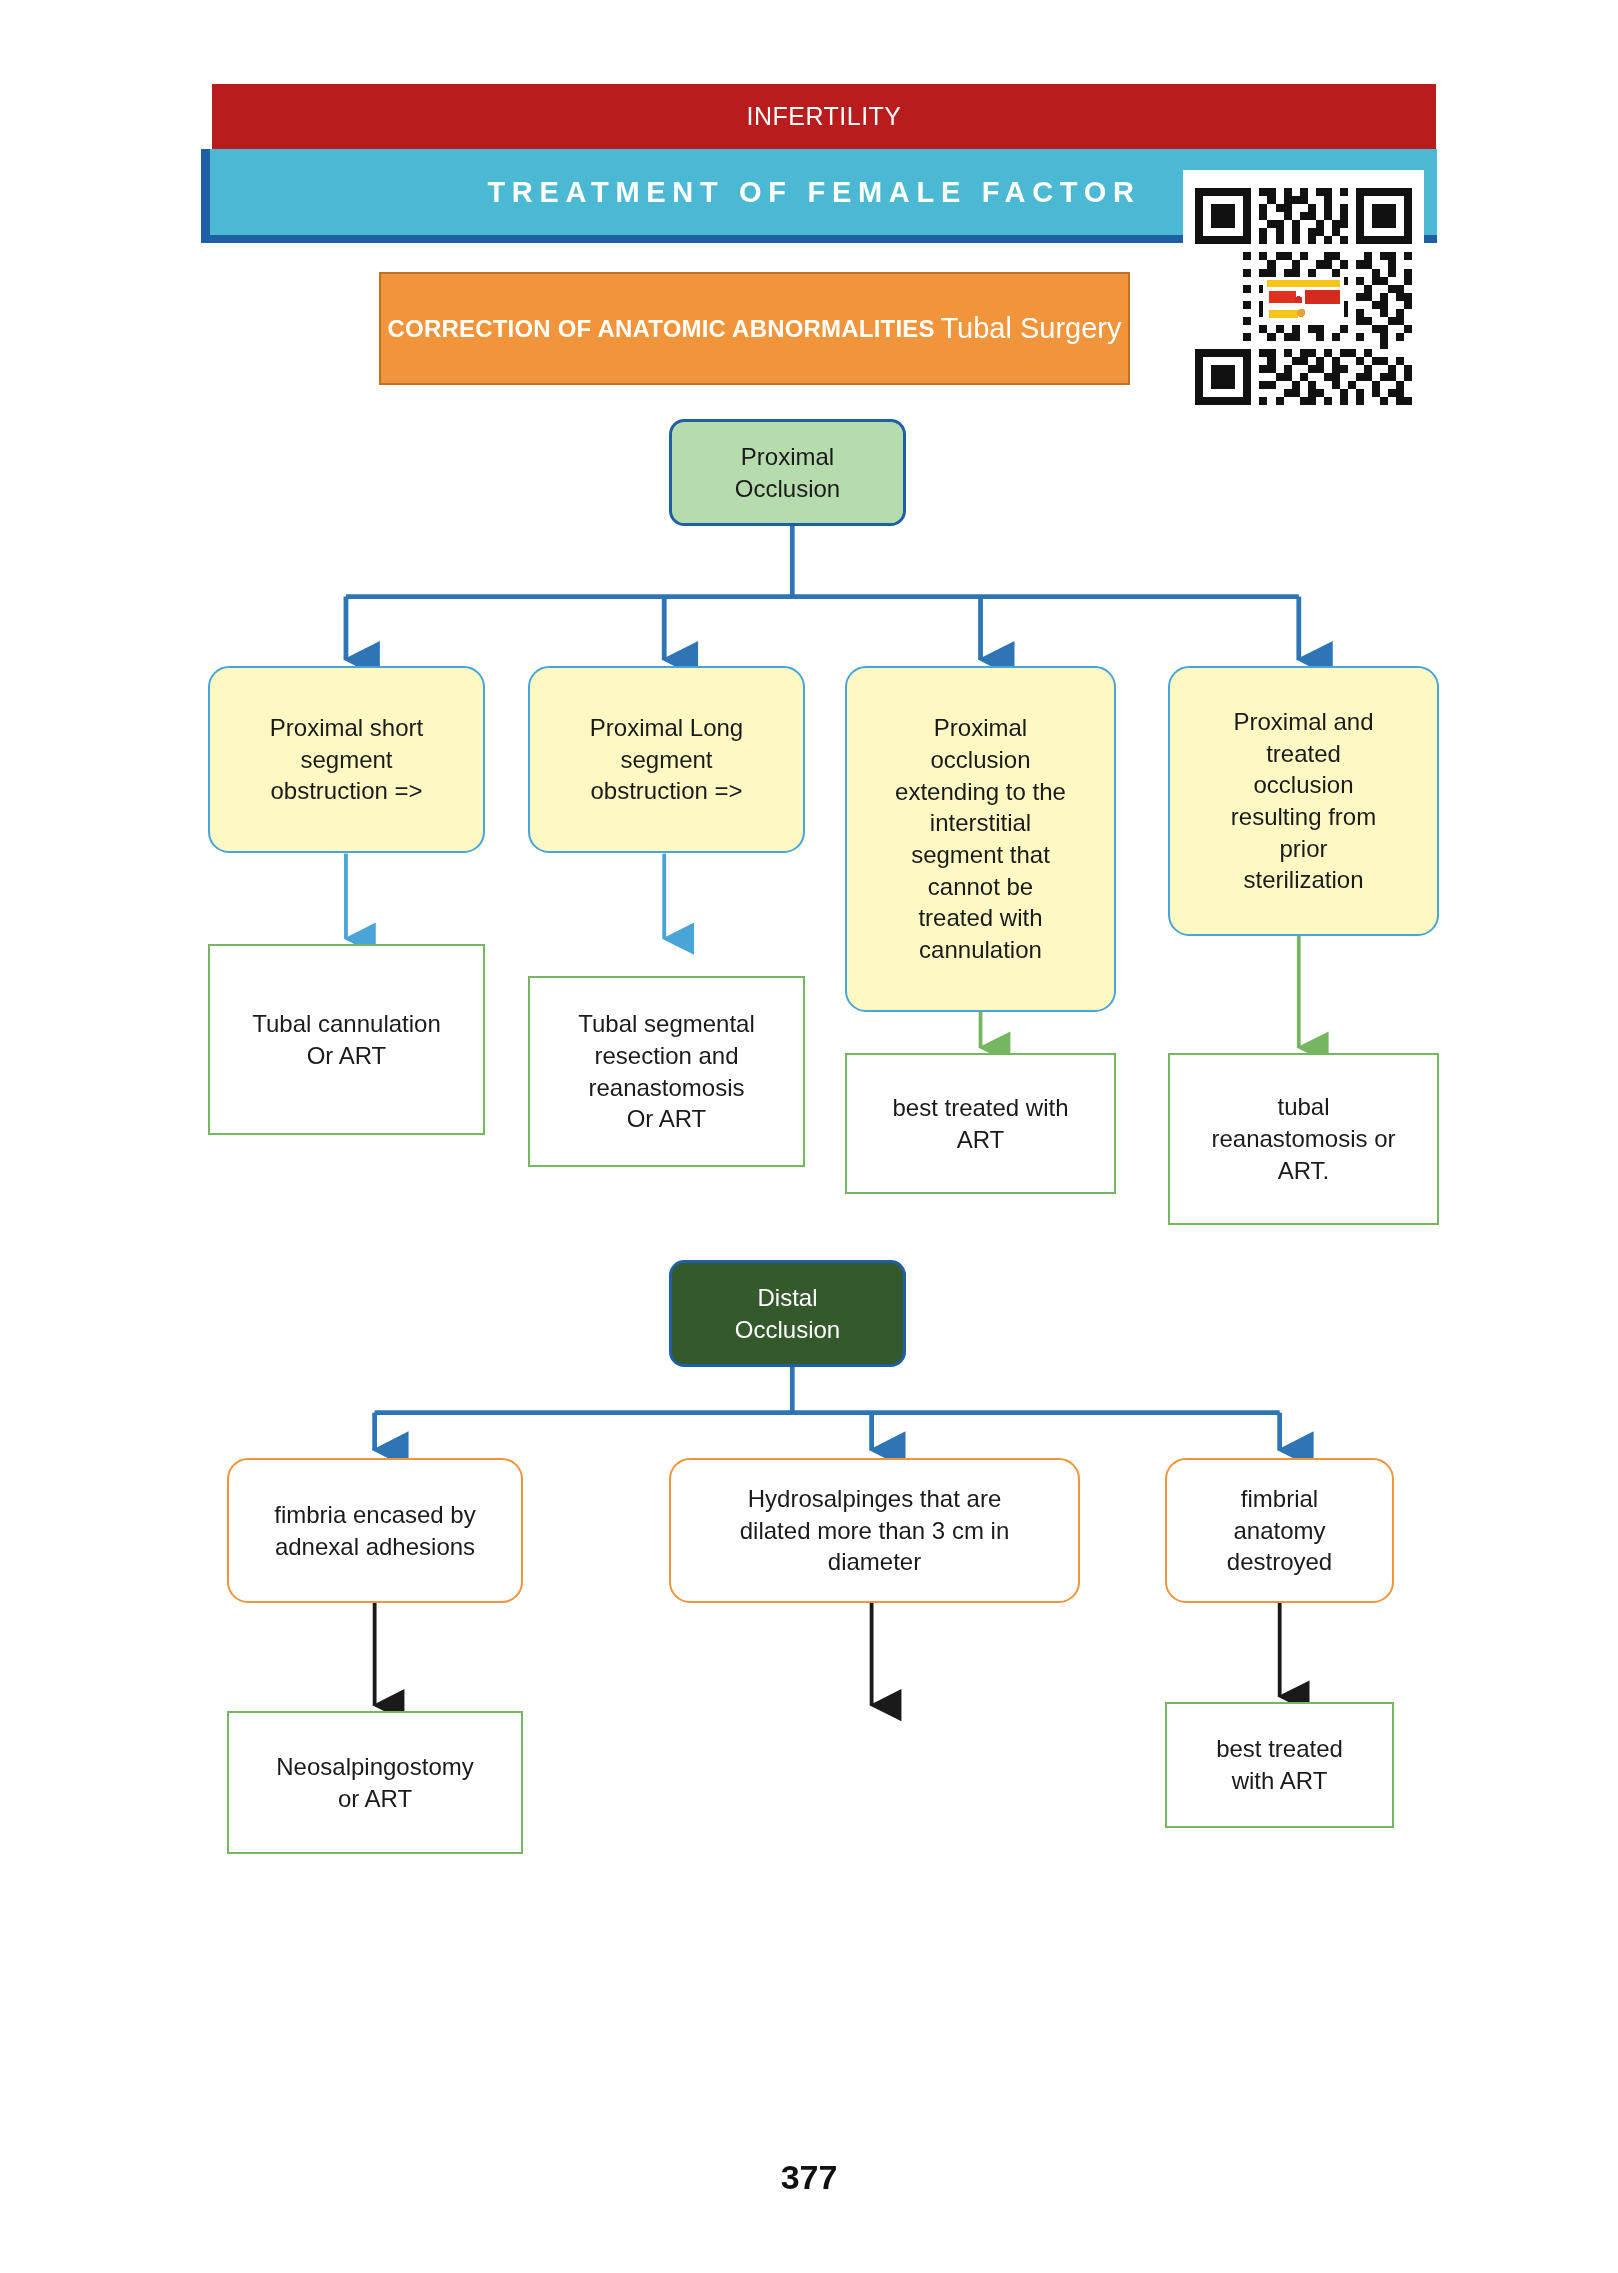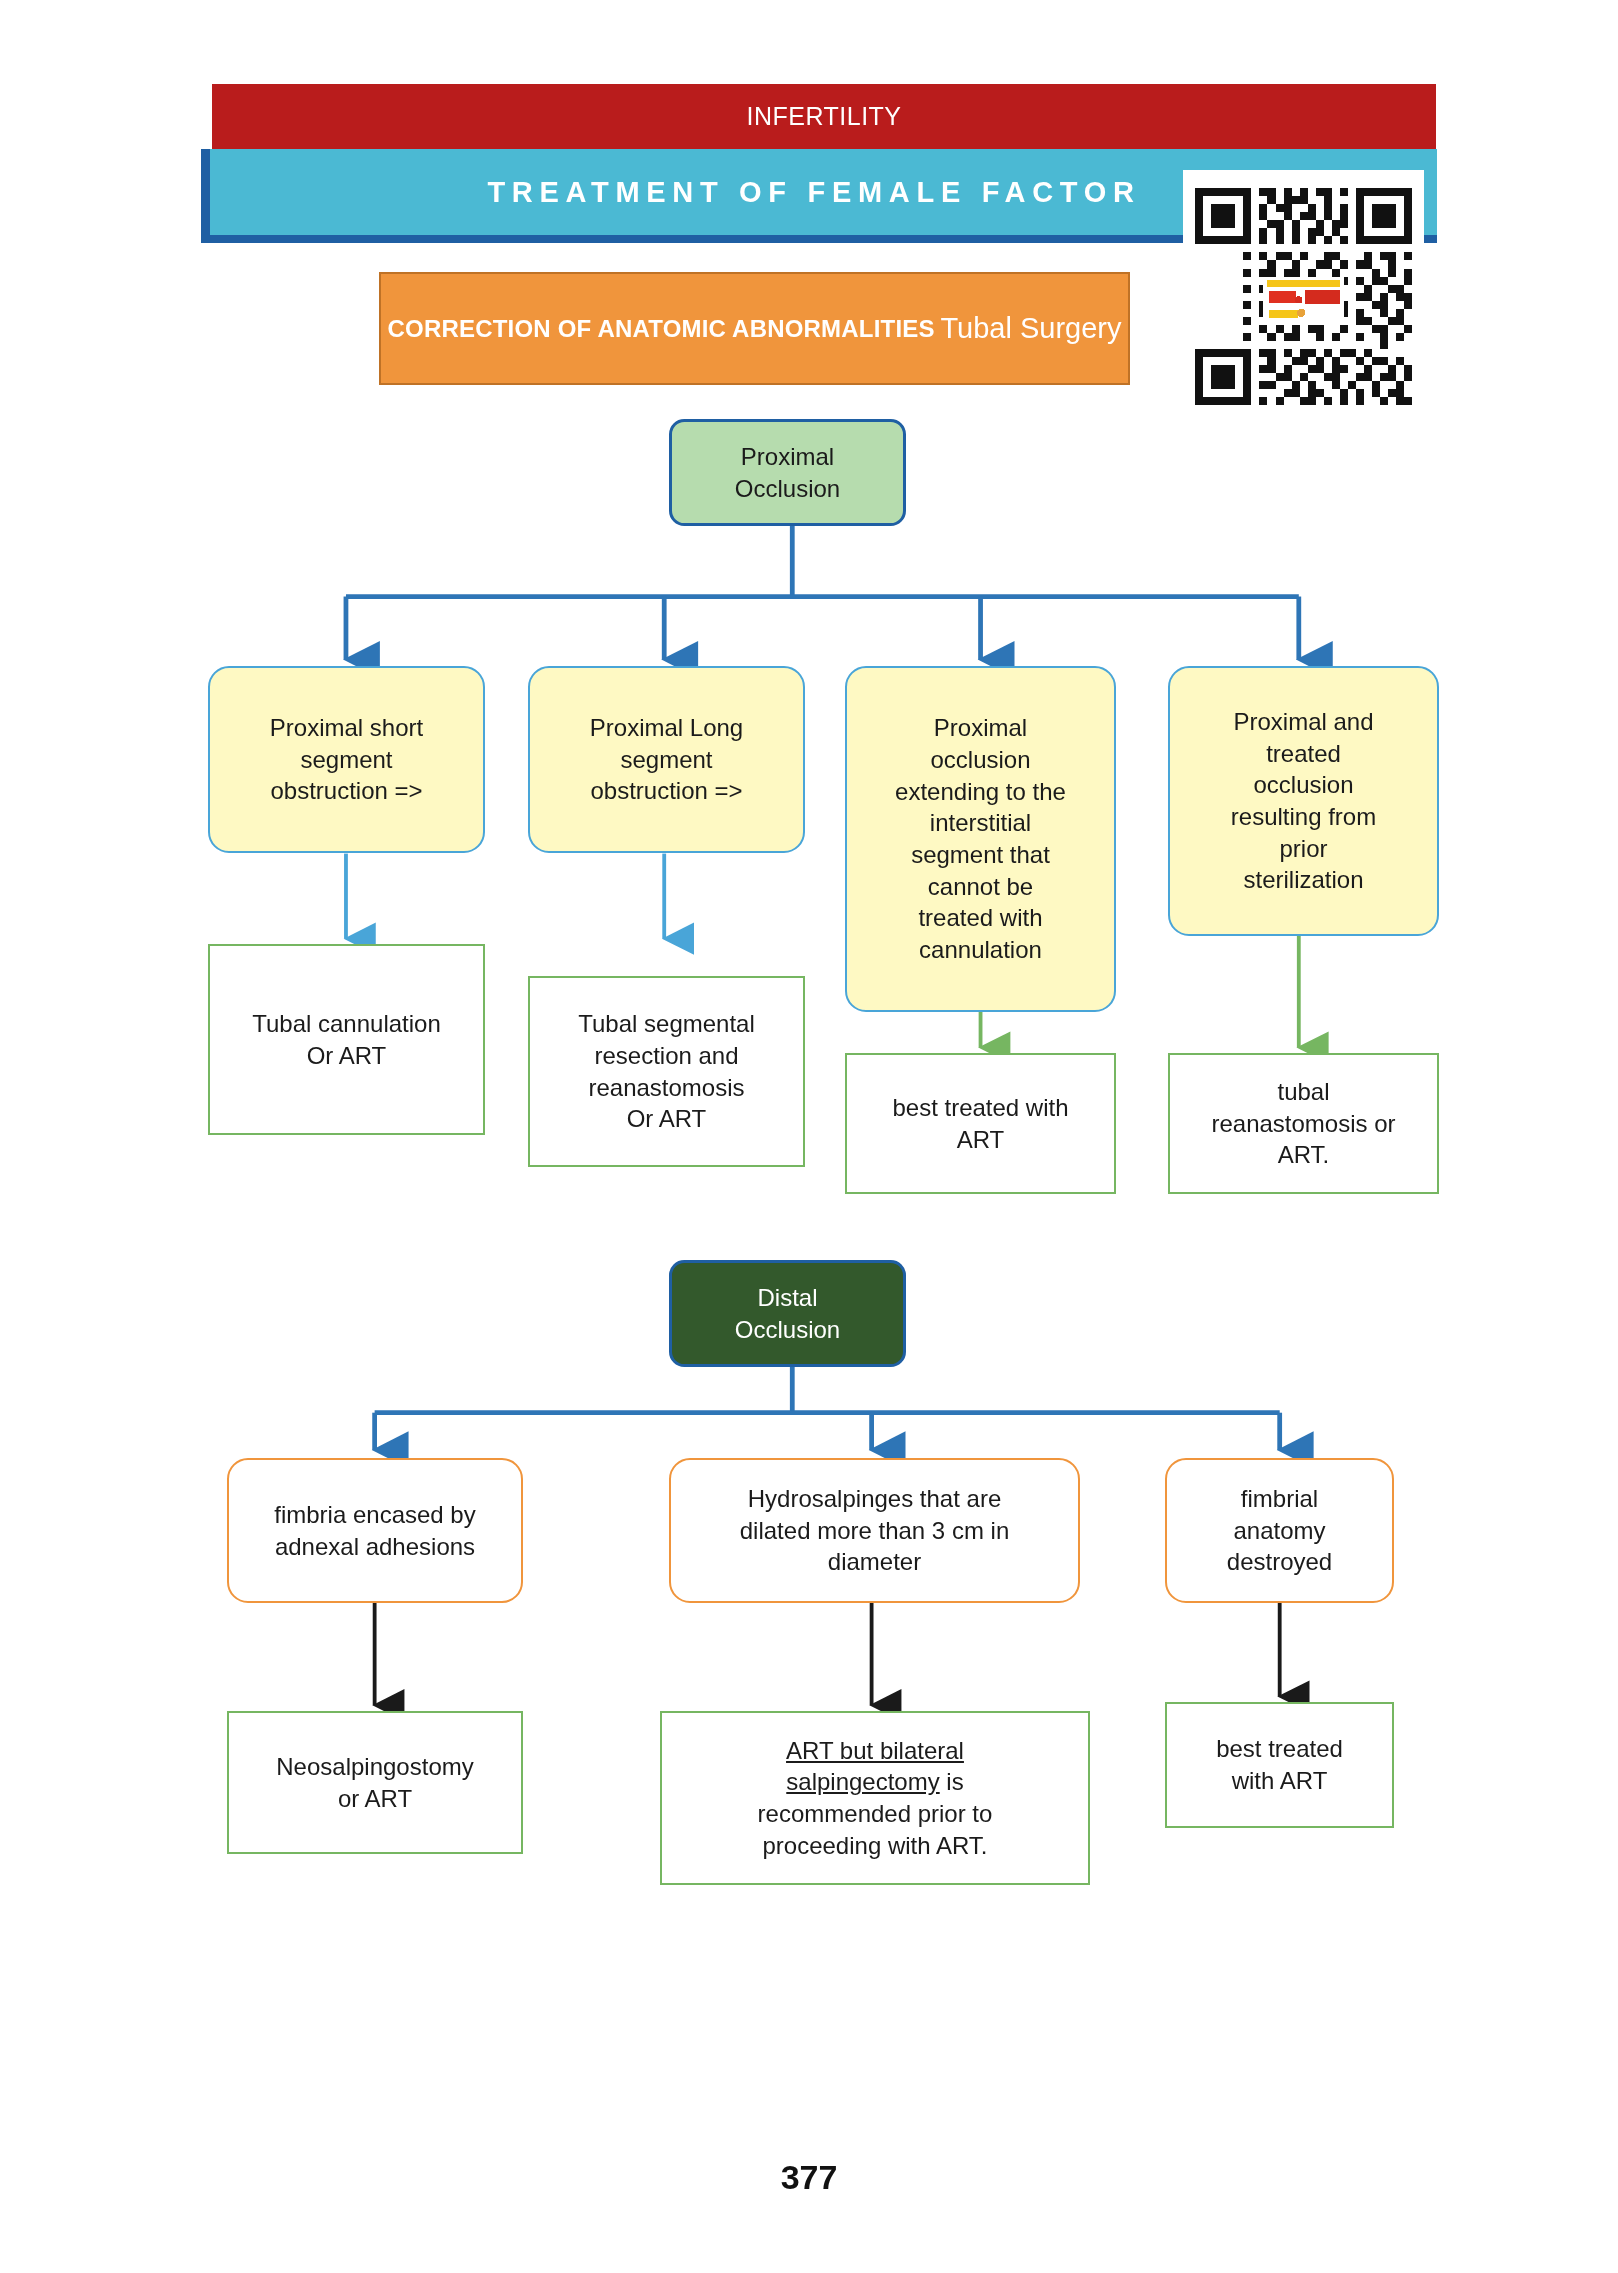--- a/index.html
+++ b/index.html
@@ -478,21 +478,21 @@
     </span>
   </div>
 
   <div class="node node-outcome" style="left:845px; top:1053px; width:271px; height:141px;">
     <span>
       <span class="txt">best treated with</span>
       <span class="txt">ART</span>
     </span>
   </div>
 
-  <div class="node node-outcome" style="left:1168px; top:1053px; width:271px; height:141px;">
+  <div class="node node-outcome" style="left:1168px; top:1053px; width:271px; height:172px;">
     <span>
       <span class="txt">tubal</span>
       <span class="txt">reanastomosis or</span>
       <span class="txt">ART.</span>
     </span>
   </div>
 
   <div class="node node-dark-head" style="left:669px; top:1260px; width:237px; height:107px;">
     <span>
       <span class="txt">Distal</span>
@@ -523,28 +523,20 @@
     </span>
   </div>
 
   <div class="node node-outcome" style="left:227px; top:1711px; width:296px; height:143px;">
     <span>
       <span class="txt">Neosalpingostomy</span>
       <span class="txt">or ART</span>
     </span>
   </div>
 
-  <div class="node node-outcome" style="left:660px; top:1711px; width:430px; height:174px;">
-    <span>
-      <span class="txt u">ART but bilateral</span>
-      <span class="txt"><span class="u">salpingectomy</span> is</span>
-      <span class="txt">recommended prior to</span>
-      <span class="txt">proceeding with ART.</span>
-    </span>
-  </div>
 
   <div class="node node-outcome" style="left:1165px; top:1702px; width:229px; height:126px;">
     <span>
       <span class="txt">best treated</span>
       <span class="txt">with ART</span>
     </span>
   </div>
 
   <div class="page-number">377</div>
 

